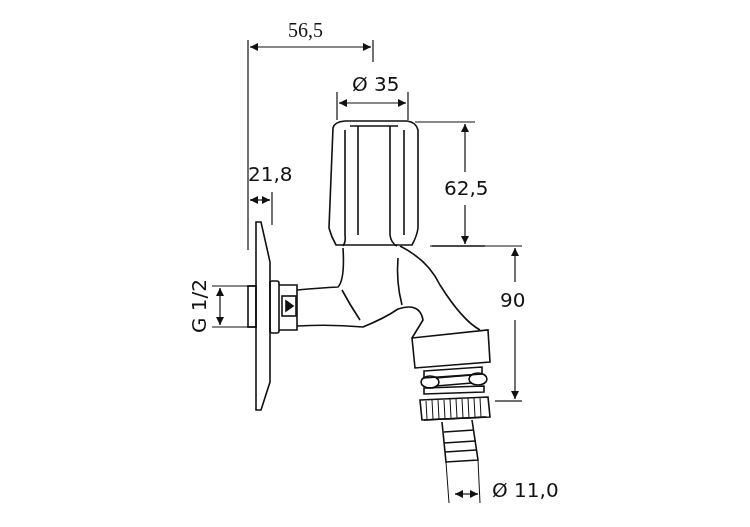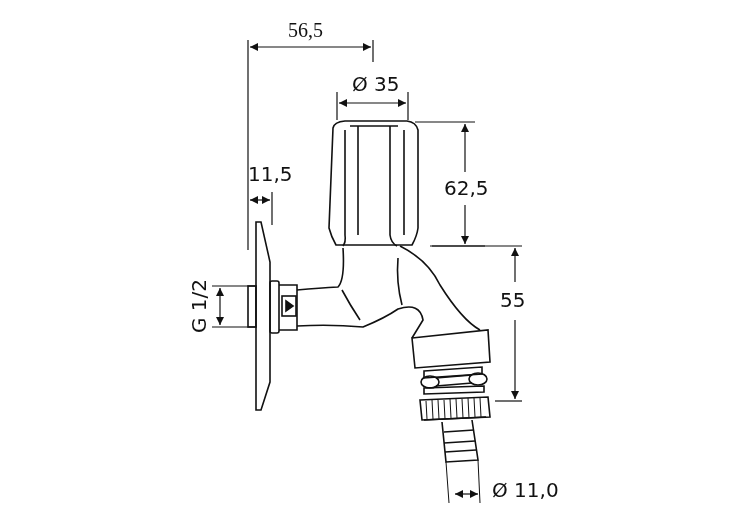--- a/index.html
+++ b/index.html
@@ -123,16 +123,16 @@
       <line x1="445" y1="452" x2="476" y2="450"></line>
       <line x1="446" y1="462" x2="449" y2="503" stroke-width="1"></line>
       <line x1="478" y1="460" x2="480" y2="503" stroke-width="1"></line>
     </g>
   </g>
 </svg>
 
 <div class="dim-label" style="left:288px; top:20px;font-family:Liberation Serif, serif;">56,5</div>
 <div class="dim-label" style="left:352px; top:74px;">Ø 35</div>
 <div class="dim-label" style="left:444px; top:178px;text-align:right;">62,5</div>
-<div class="dim-label" style="left:248px; top:164px;">11,5</div>
+<div class="dim-label" style="left:248px; top:164px;">21,8</div>
 <div class="dim-label rot" style="left:172px; top:296px;">G 1/2</div>
-<div class="dim-label" style="left:500px; top:290px;">55</div>
+<div class="dim-label" style="left:500px; top:290px;">90</div>
 <div class="dim-label" style="left:492px; top:480px;">Ø 11,0</div>
 
 </body></html>

